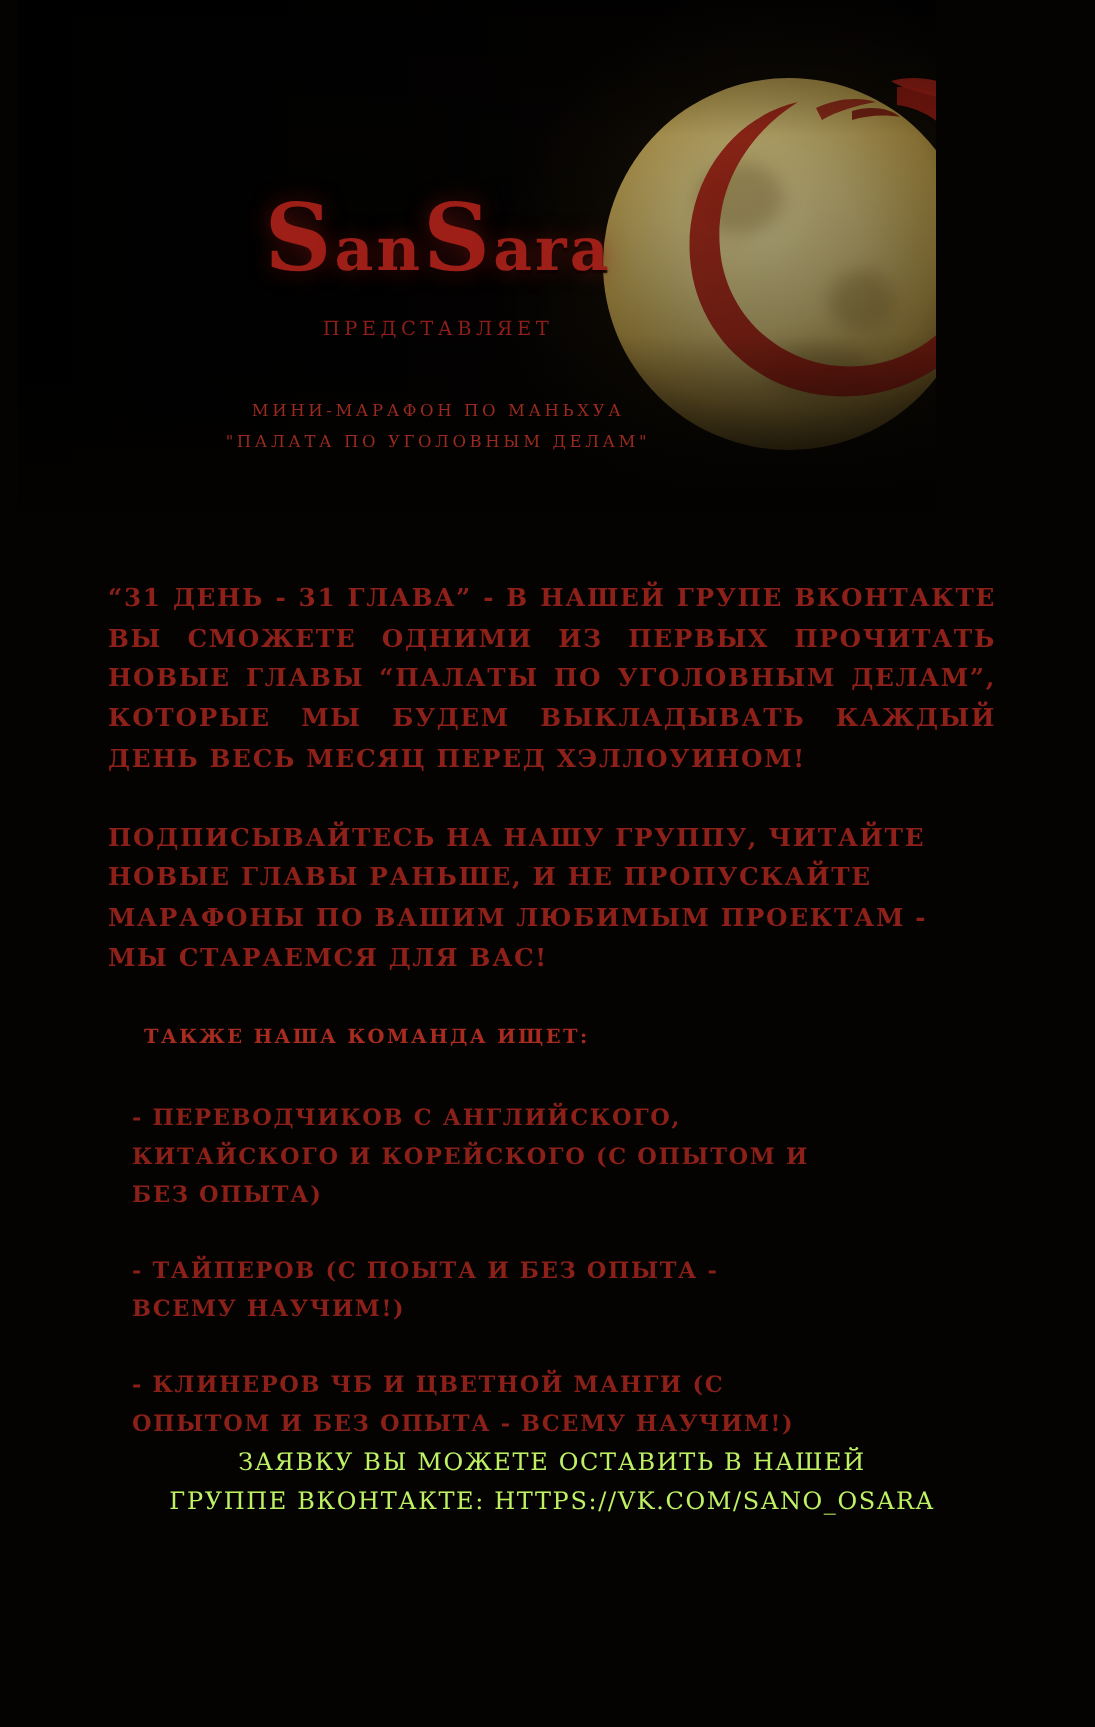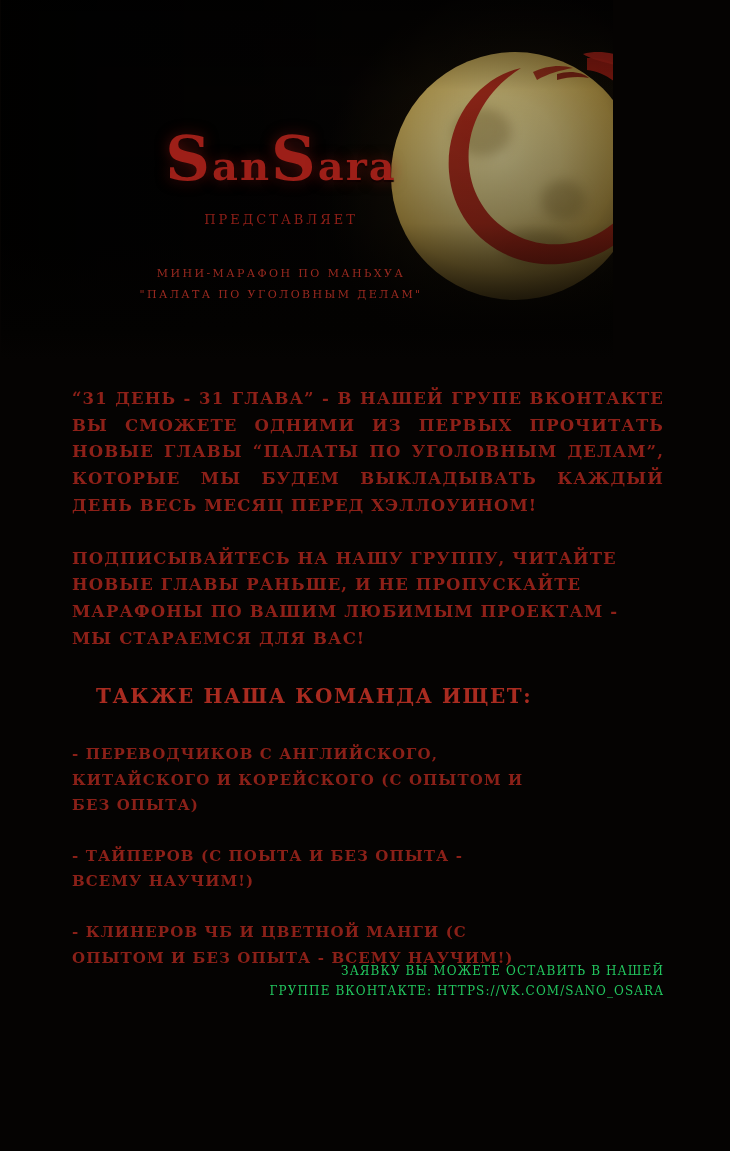--- a/index.html
+++ b/index.html
@@ -19,21 +19,21 @@
     position: relative;
     width: 730px;
     height: 1151px;
     background: #050302;
     overflow: hidden;
   }
 
   
   .hero {
     position: absolute;
-    left: 1px;
+    left: 12px;
     top: 0;
     width: 612px;
     height: 360px;
     overflow: hidden;
   }
   .moon {
     position: absolute;
     left: 390px;
     top: 52px;
     width: 248px;
@@ -137,53 +137,53 @@
     letter-spacing: 1.1px;
     color: #8d2018;
     text-align: justify;
     text-transform: uppercase;
   }
   p.para.last { text-align: left; }
 
   .section-head {
     margin: 32px 0 0 24px;
     font-family: "DejaVu Serif", serif;
-    font-size: 20px;
+    font-size: 13px;
     letter-spacing: 1.6px;
     color: #a82b20;
     text-transform: uppercase;
   }
 
   ul.roles {
     list-style: none;
-    margin: 34px 0 0 0;
+    margin: 34px 0 0 16px;
     padding: 0;
   }
   ul.roles li {
     font-family: "DejaVu Serif", serif;
     font-size: 15px;
     line-height: 1.68;
     letter-spacing: 1.1px;
     color: #8a2018;
     margin-bottom: 26px;
     text-transform: uppercase;
     white-space: pre-line;
   }
 
   .footer-note {
     position: absolute;
     left: 72px;
     top: 962px;
     width: 592px;
-    text-align: right;
-    font-family: "DejaVu Serif", serif;
-    font-size: 12px;
+    text-align: center;
+    font-family: "DejaVu Serif", serif;
+    font-size: 16px;
     line-height: 1.65;
     letter-spacing: 1.1px;
-    color: #22c55e;
+    color: #bef264;
     text-transform: uppercase;
     white-space: pre-line;
   }
 </style>
 </head>
 <body>
 
 <div id="page">
 
   <div class="hero">

